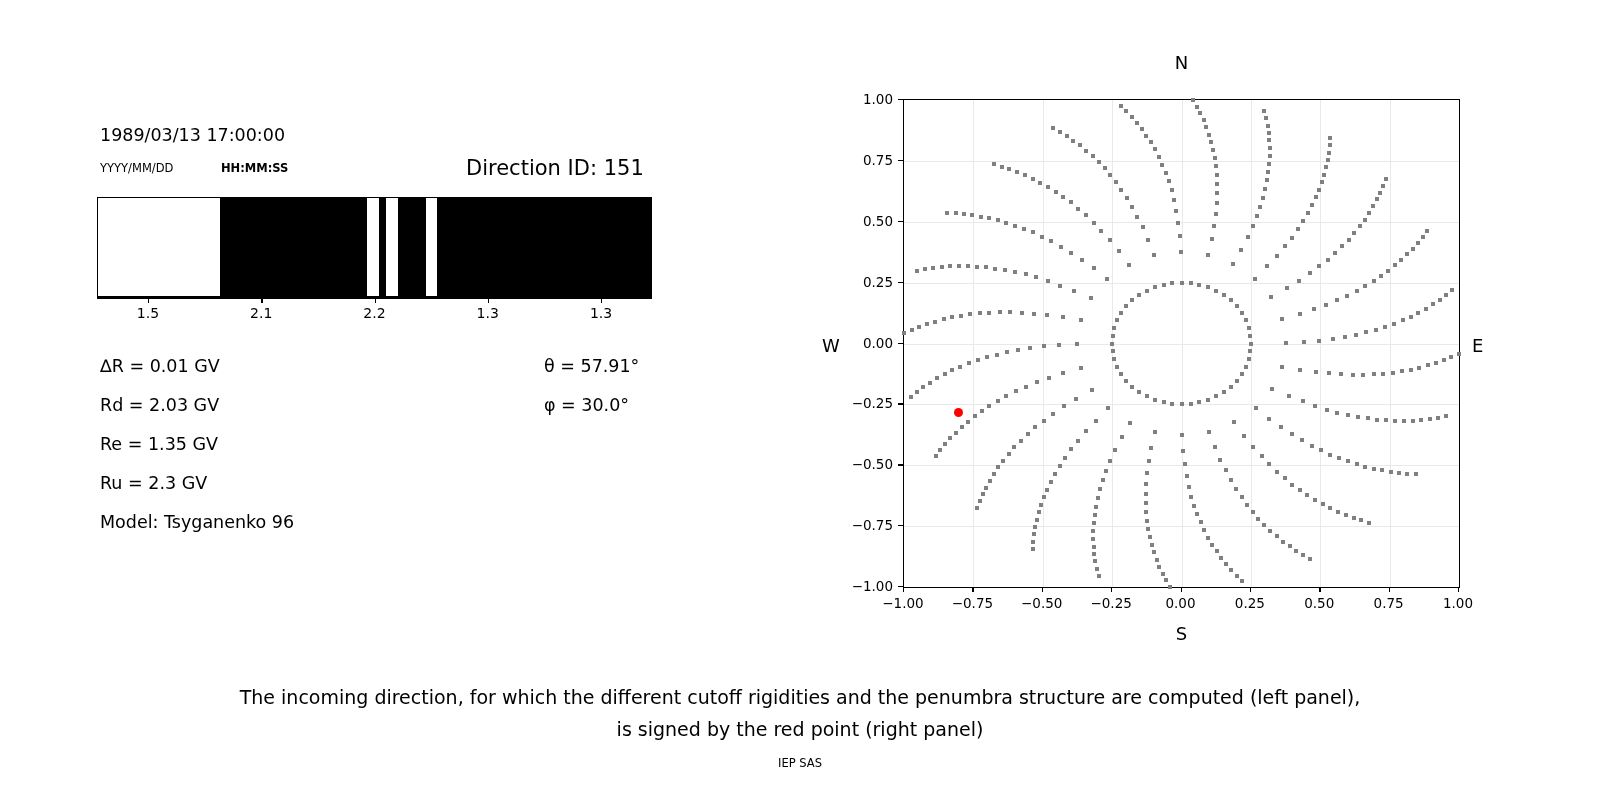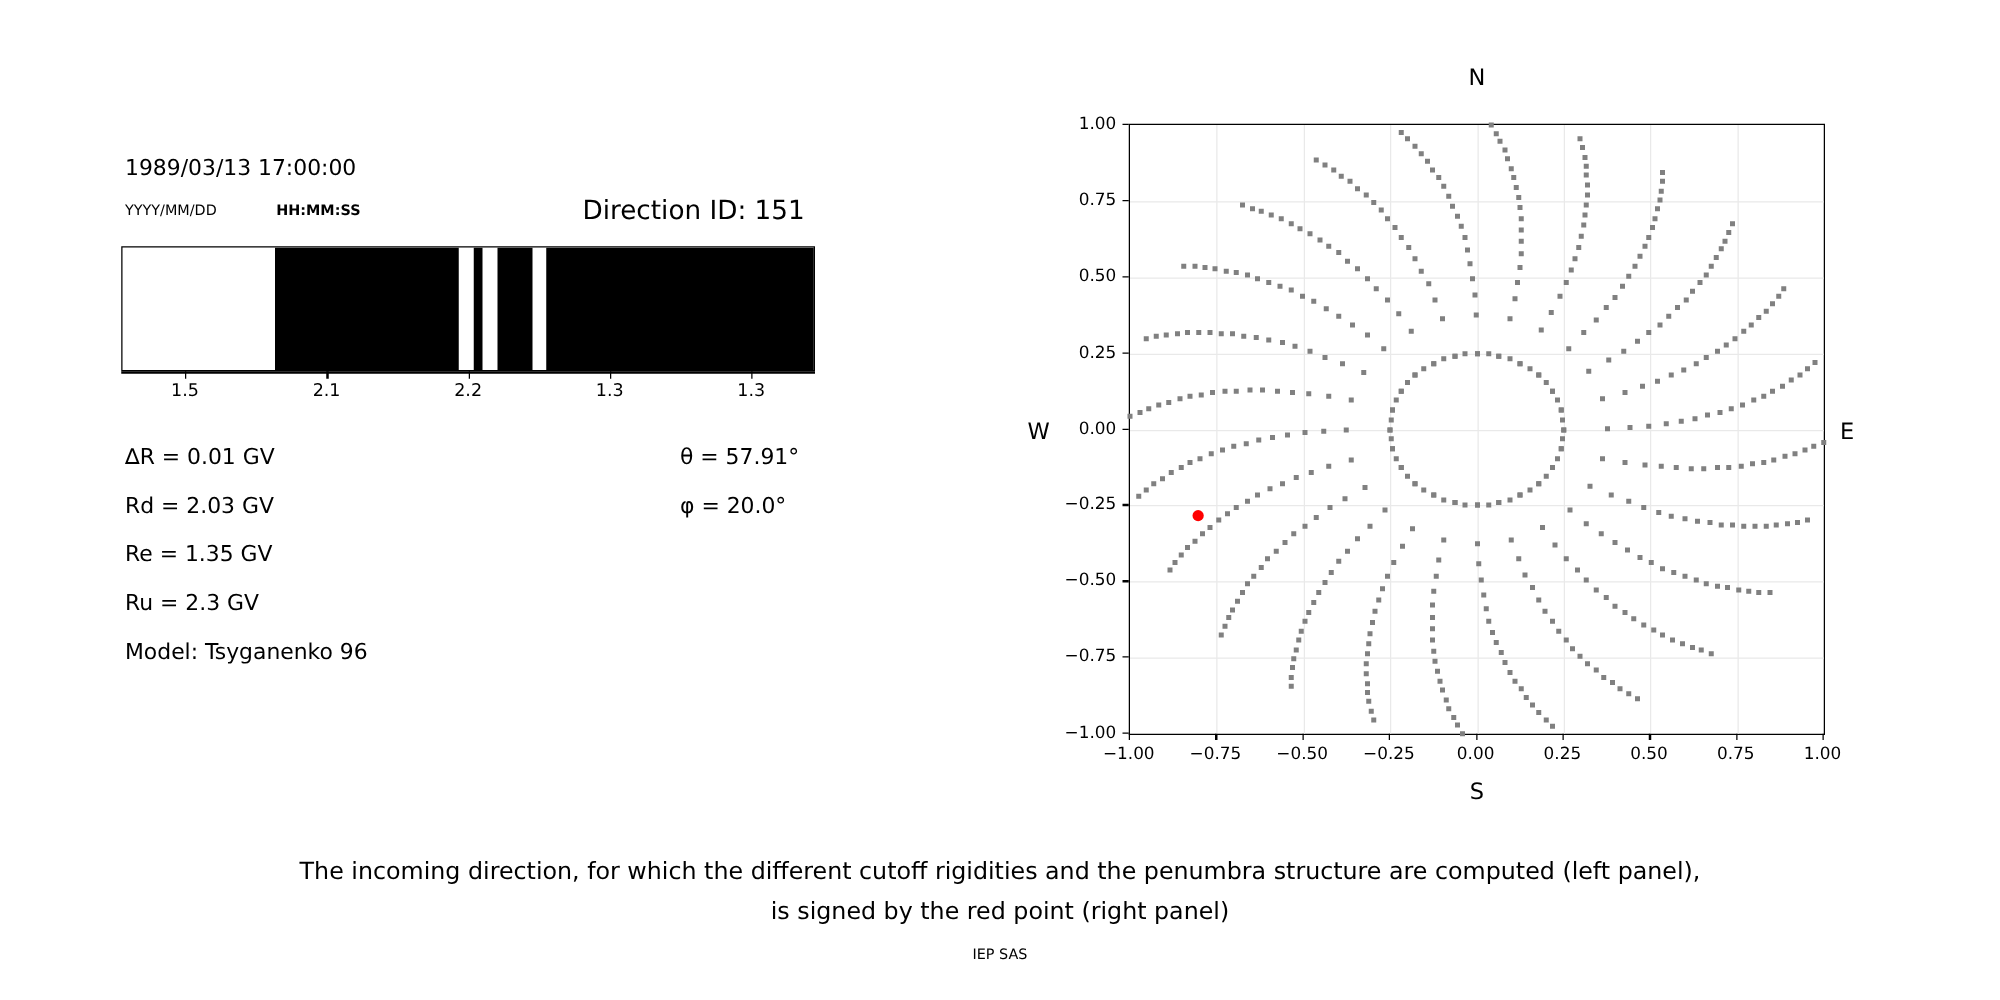--- a/index.html
+++ b/index.html
@@ -90,21 +90,21 @@
 
   <div id="params-left" class="abs" style="left:100px;top:356px;">
       <div class="param" style="position: absolute; left: 0px; top: 0px;">∆R = 0.01 GV</div>
       <div class="param" style="position: absolute; left: 0px; top: 39px;">Rd = 2.03 GV</div>
       <div class="param" style="position: absolute; left: 0px; top: 78px;">Re = 1.35 GV</div>
       <div class="param" style="position: absolute; left: 0px; top: 117px;">Ru = 2.3 GV</div>
       <div class="param" style="position: absolute; left: 0px; top: 156px;">Model: Tsyganenko 96</div>
     </div>
   <div id="params-right" class="abs" style="left:544px;top:356px;">
       <div class="param" style="position: absolute; left: 0px; top: 0px;">θ = 57.91°</div>
-      <div class="param" style="position: absolute; left: 0px; top: 39px;">φ = 20.0°</div>
+      <div class="param" style="position: absolute; left: 0px; top: 39px;">φ = 30.0°</div>
     </div>
 </div>
 
 <div id="right-panel" class="abs">
 
   <div class="compass" style="left:0;top:12px;width:723px;text-align:center;">N</div>
 
   <div class="compass" style="left:2px;top:295px;">W</div>
 
   <div class="compass" style="left:652px;top:295px;">E</div>

